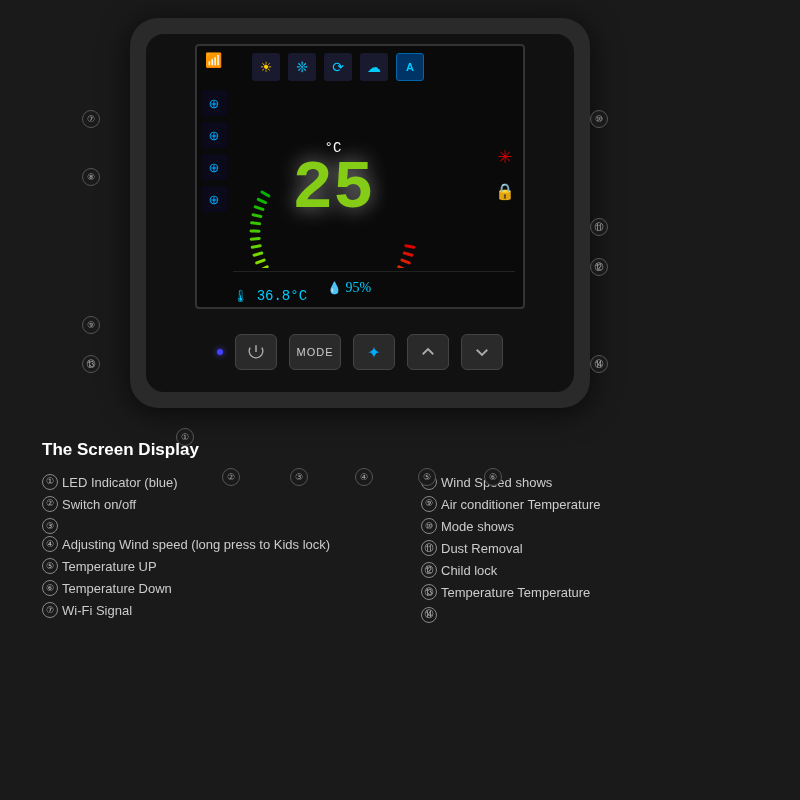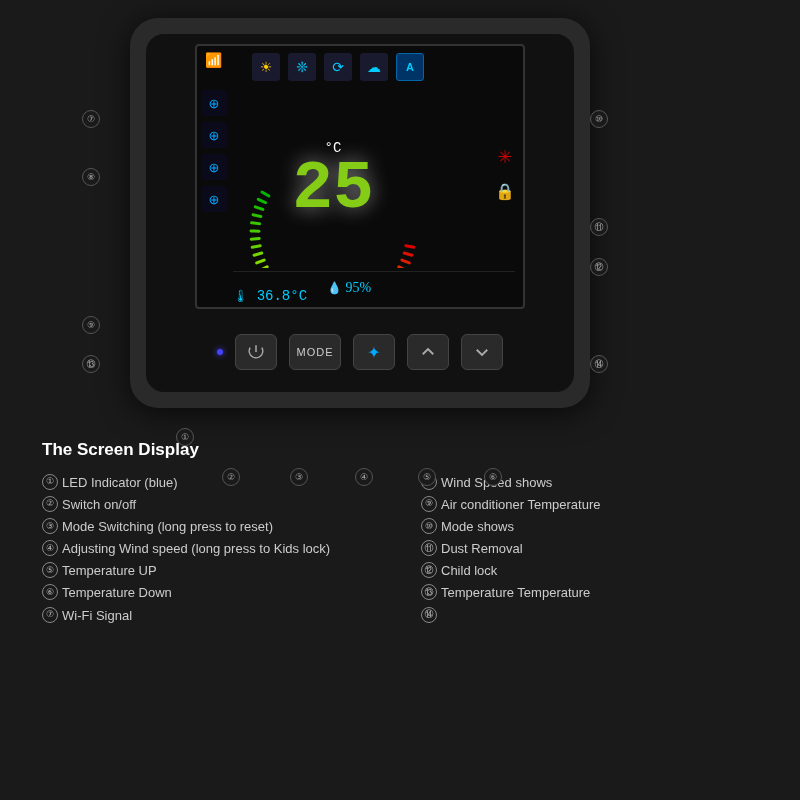--- a/index.html
+++ b/index.html
@@ -466,21 +466,20 @@
       <div class="desc-item">
         <span class="circled">①</span>
         <span> LED Indicator (blue)</span>
       </div>
       <div class="desc-item">
         <span class="circled">②</span>
         <span> Switch on/off</span>
       </div>
       <div class="desc-item">
         <span class="circled">③</span>
-        <span> Mode Switching (long press to reset)</span>
       </div>
       <div class="desc-item">
         <span class="circled">④</span>
         <span> Adjusting Wind speed (long press to Kids lock)</span>
       </div>
       <div class="desc-item">
         <span class="circled">⑤</span>
         <span> Temperature UP</span>
       </div>
       <div class="desc-item">

